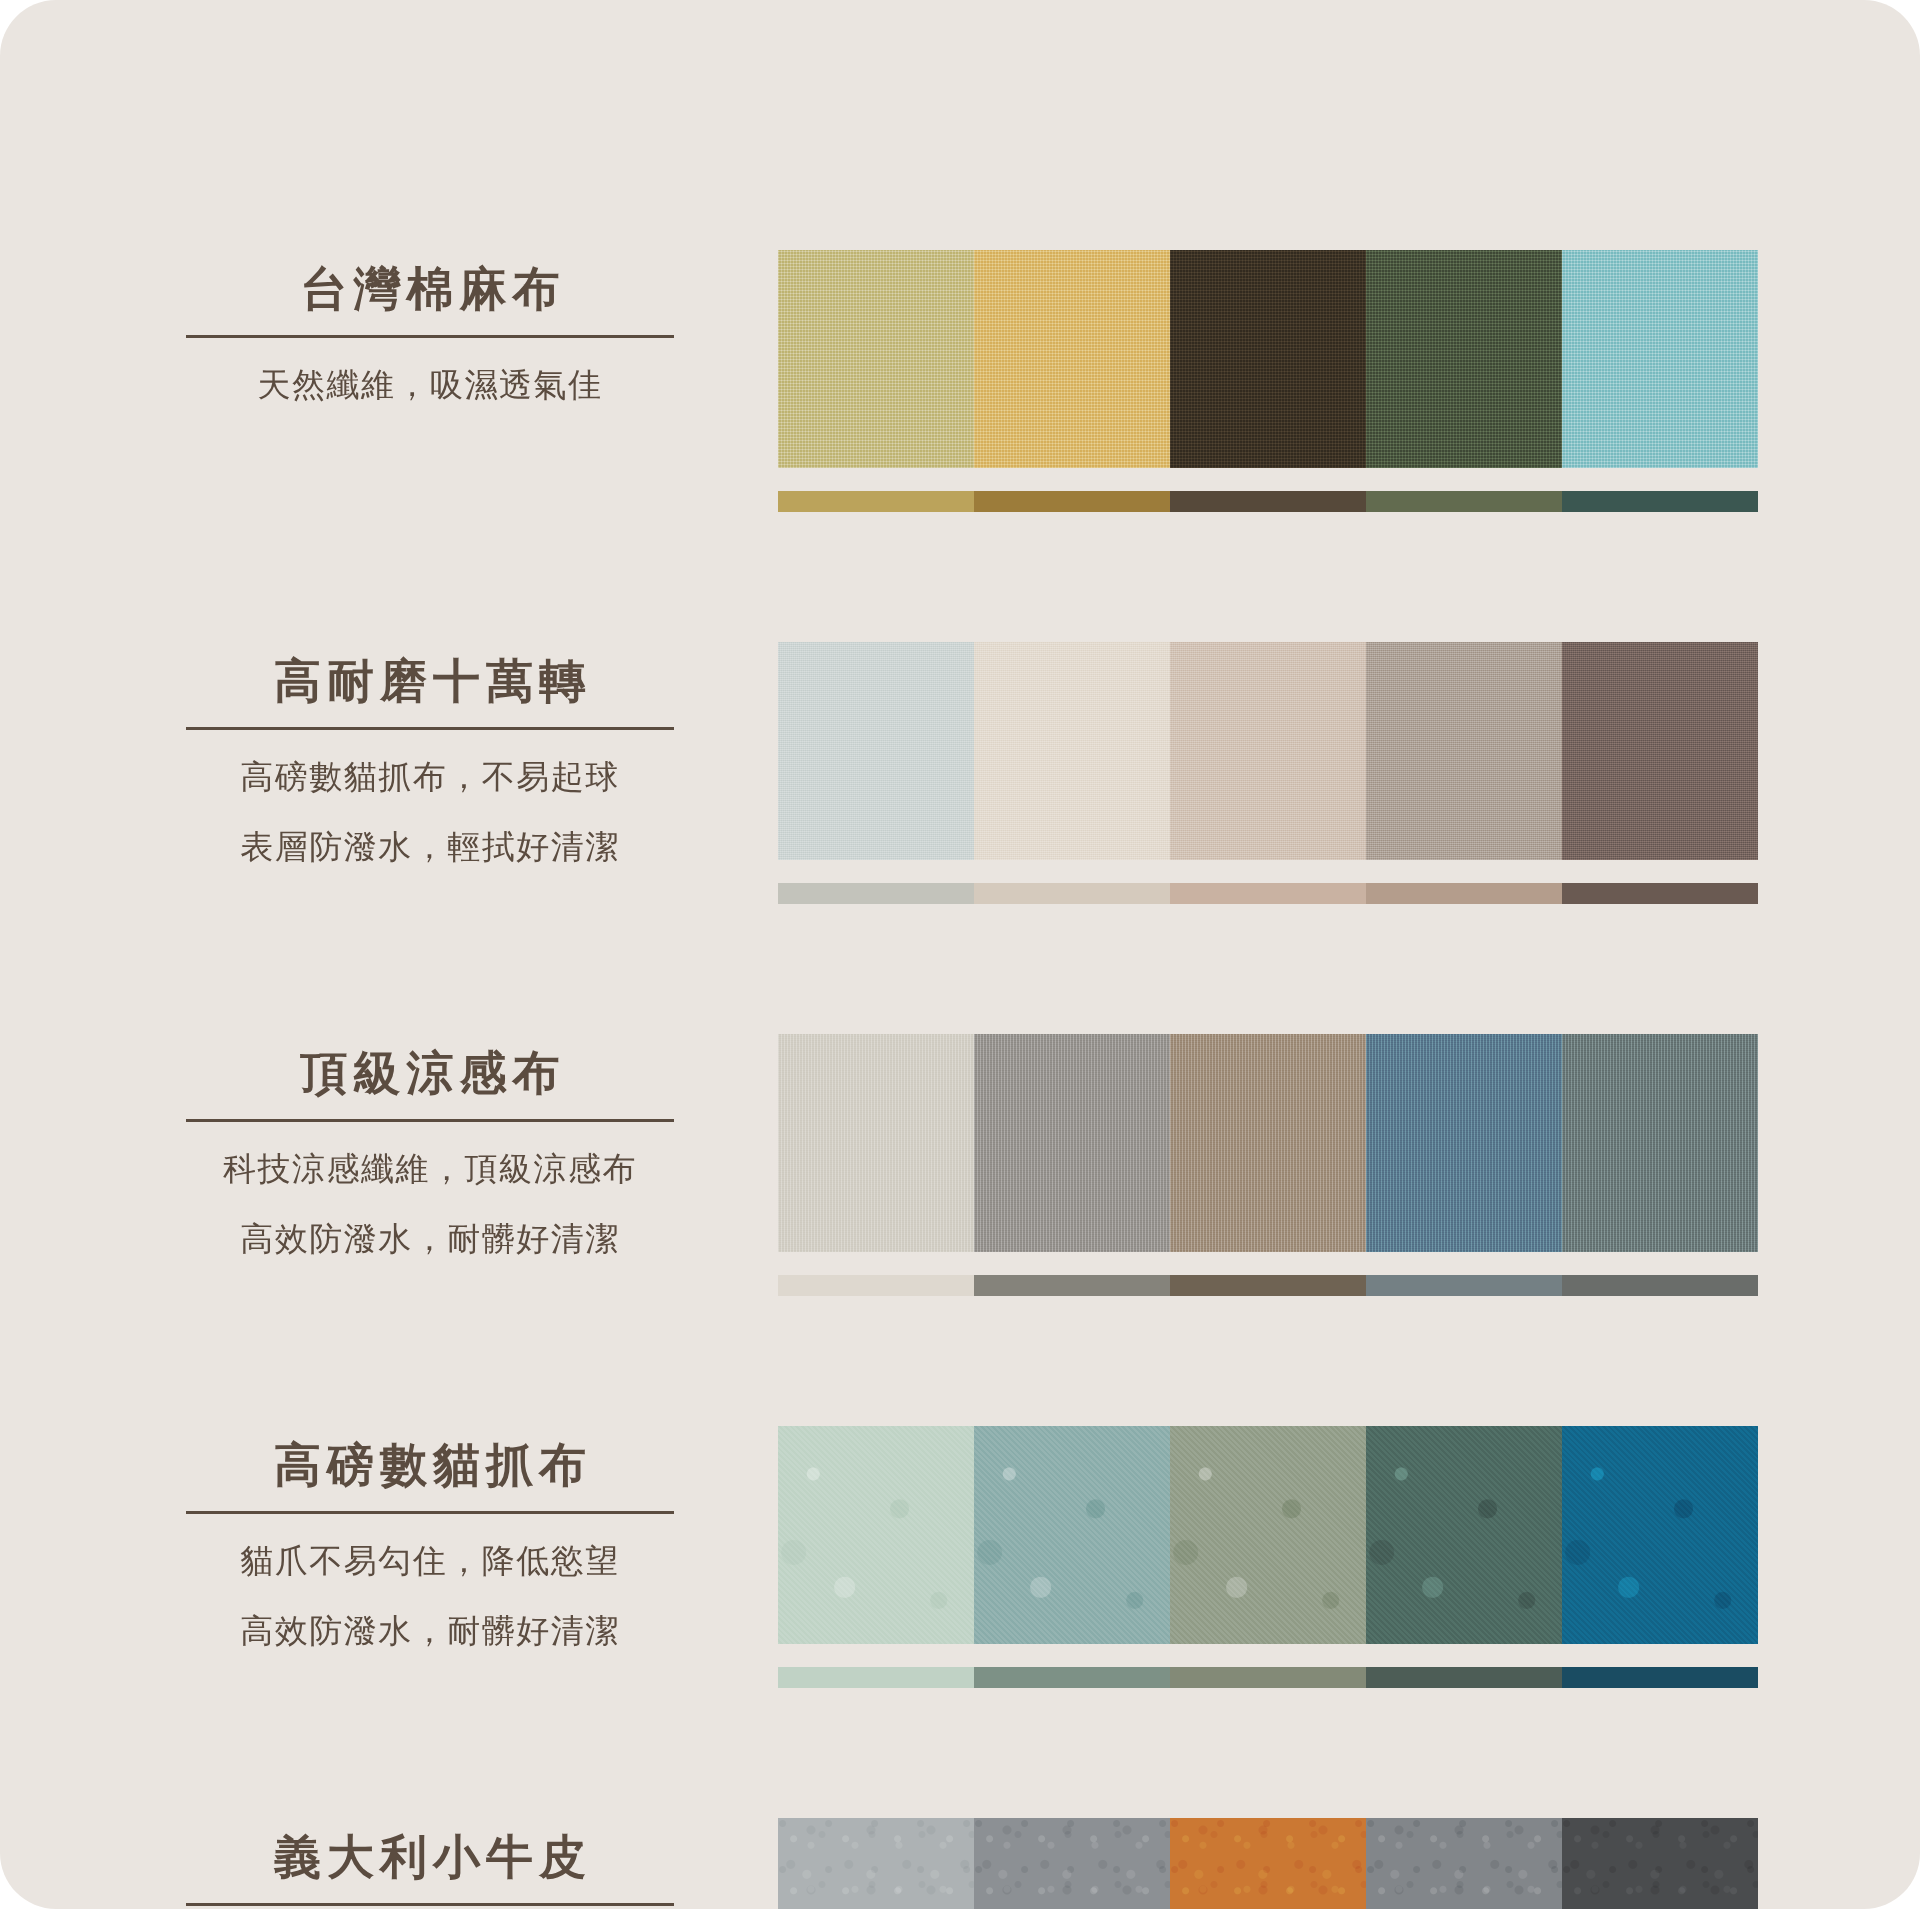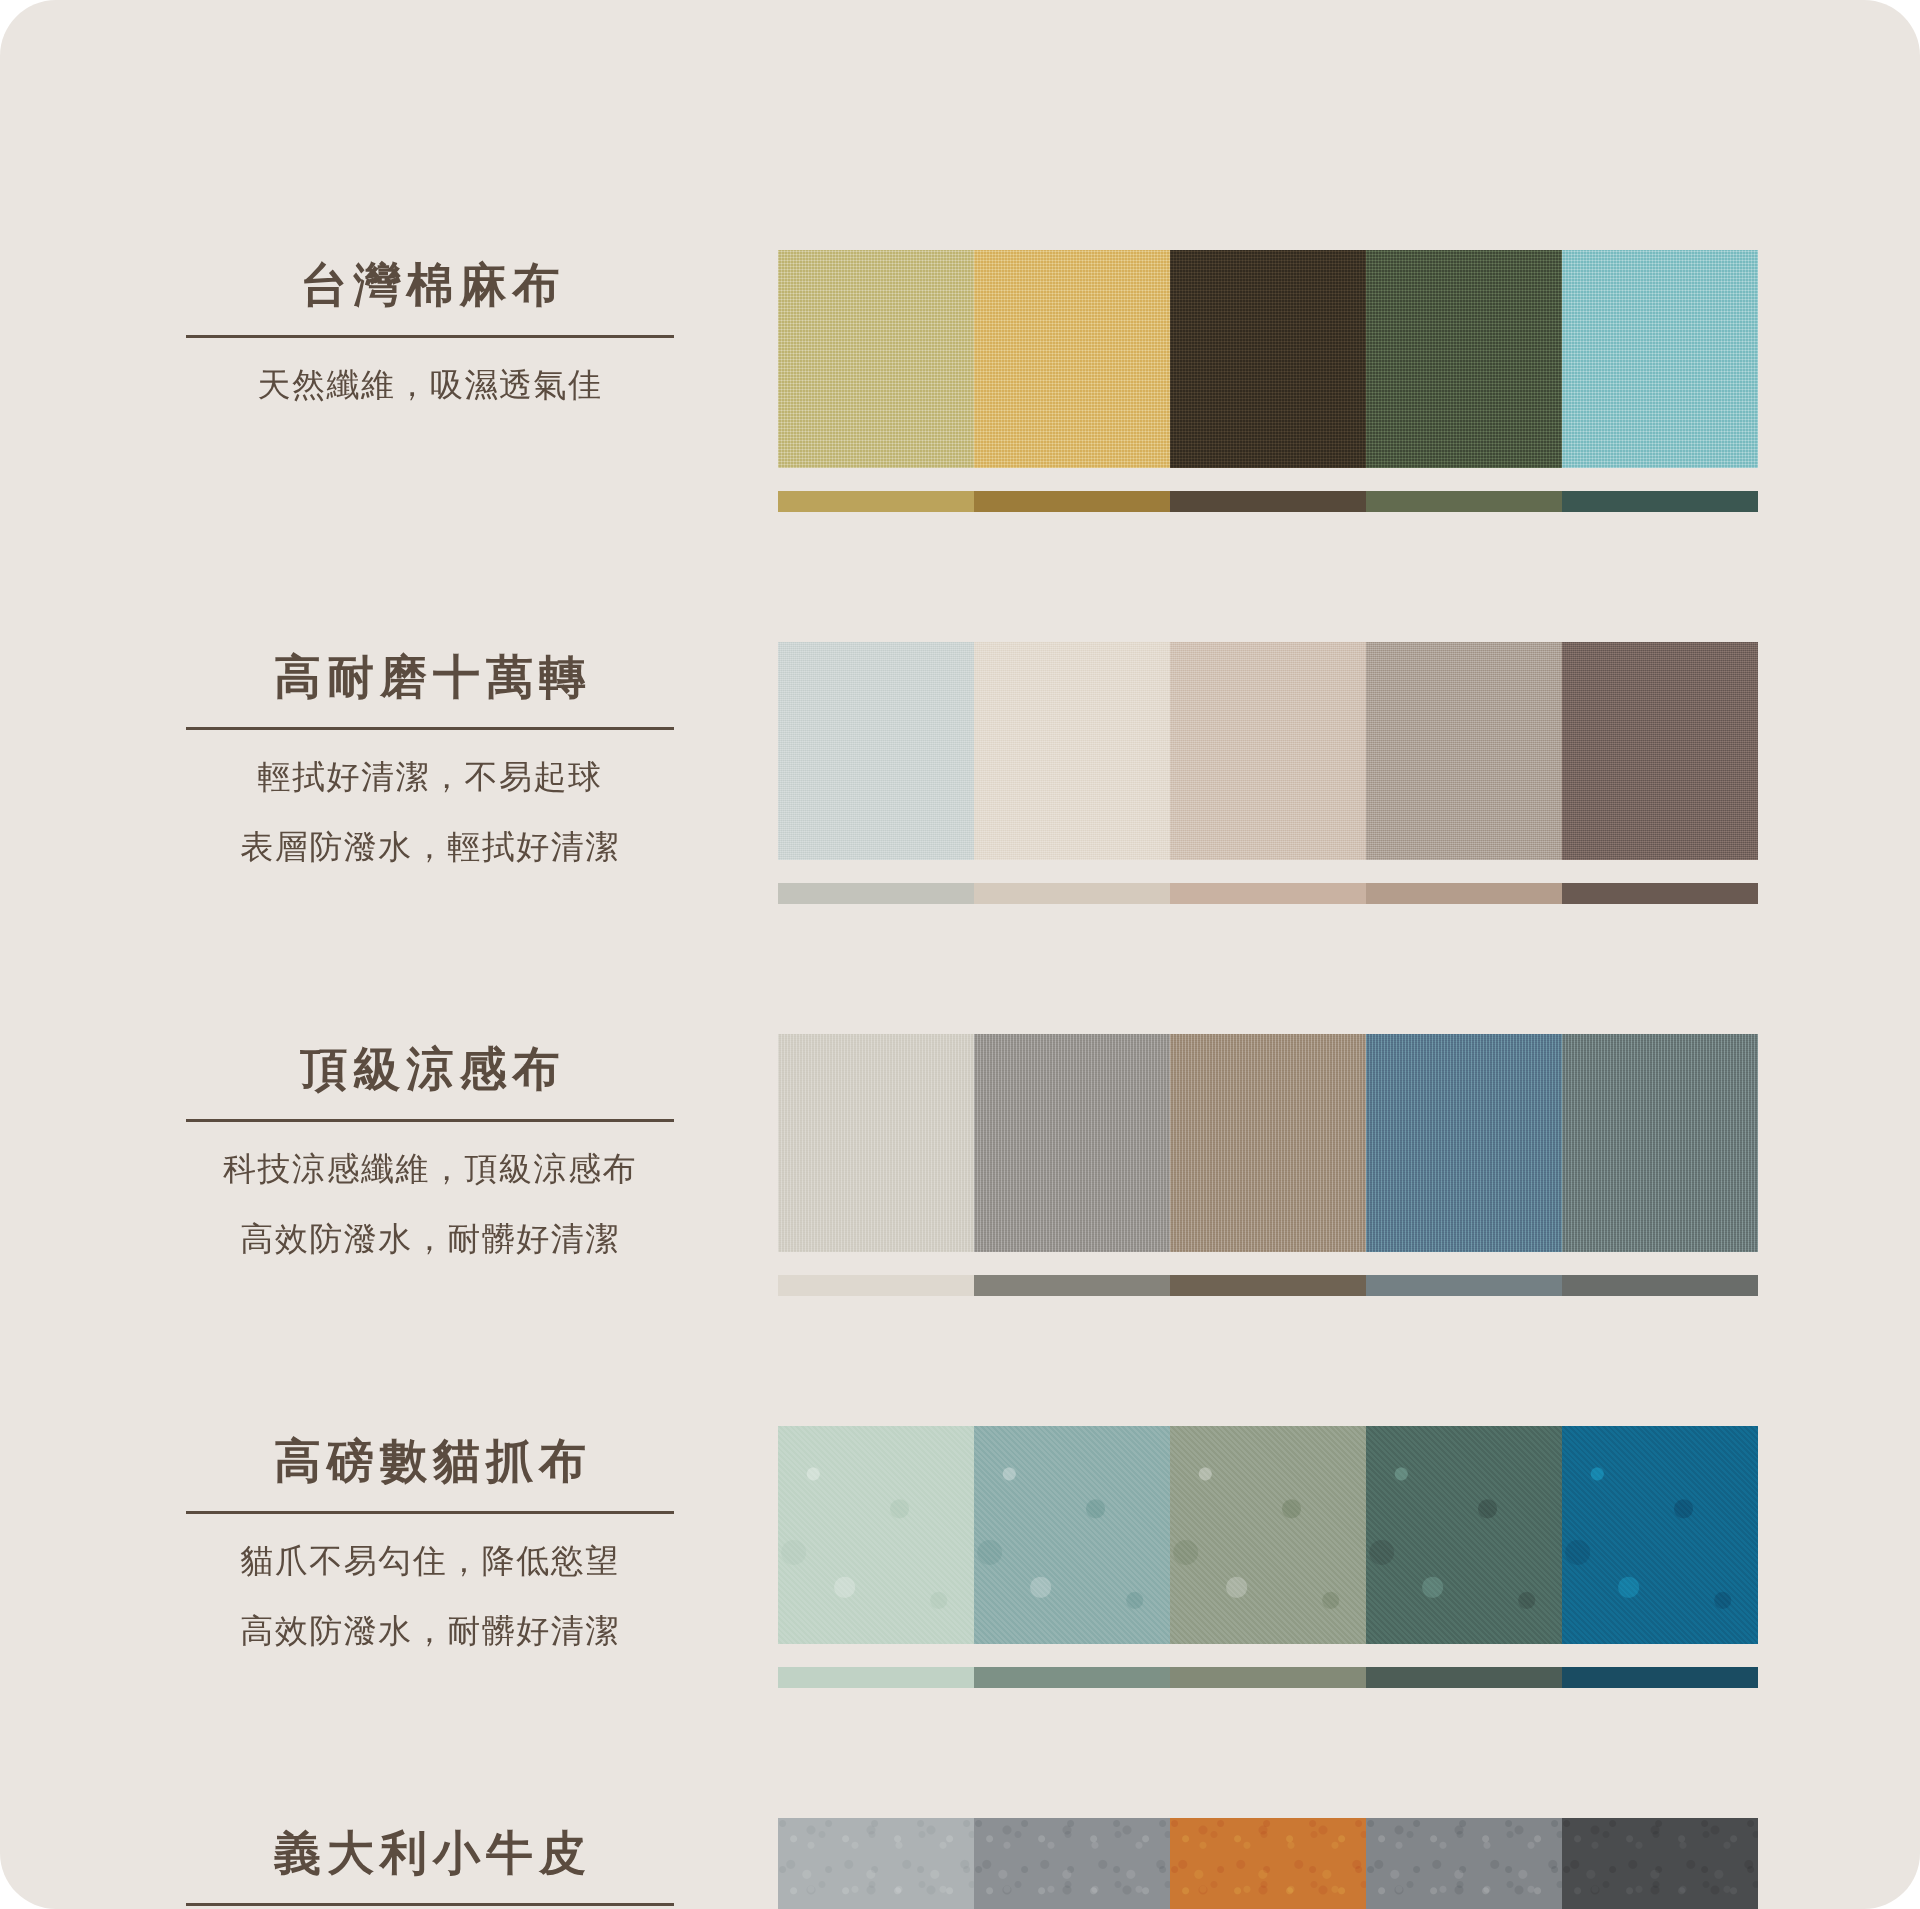--- a/index.html
+++ b/index.html
@@ -70,21 +70,20 @@
     text-align: center;
   }
   .fabric-name {
     color: #5b4c40;
     font-size: 47px;
     font-weight: bold;
     letter-spacing: 6px;
     text-indent: 6px;
     line-height: 1.25;
     white-space: nowrap;
-    font-family: Liberation Mono, monospace;
   }
   .divider {
     margin: 16px auto 0 auto;
     width: 100%;
     height: 3px;
     background: #5b4c40;
   }
   .feature {
     color: #5b4c40;
     font-size: 33px;
@@ -212,21 +211,21 @@
             <div class="accent" style="background: rgb(98, 107, 79);"></div>
             <div class="accent" style="background: rgb(59, 87, 81);"></div>
           </div>
       </div>
     </div>
 
     <div class="row">
       <div class="info">
         <div class="fabric-name">高耐磨十萬轉</div>
         <div class="divider"></div>
-        <div class="feature">輕拭好清潔，不易起球</div>
+        <div class="feature">高磅數貓抓布，不易起球</div>
         <div class="feature">表層防潑水，輕拭好清潔</div>
       </div>
       <div class="swatch-panel">
         <div class="swatch-strip">
             <div class="swatch tex-fine" style="background: rgb(203, 211, 210);"></div>
             <div class="swatch tex-fine" style="background: rgb(226, 217, 205);"></div>
             <div class="swatch tex-fine" style="background: rgb(208, 192, 178);"></div>
             <div class="swatch tex-fine" style="background: rgb(169, 157, 146);"></div>
             <div class="swatch tex-fine" style="background: rgb(112, 96, 90);"></div>
           </div>

